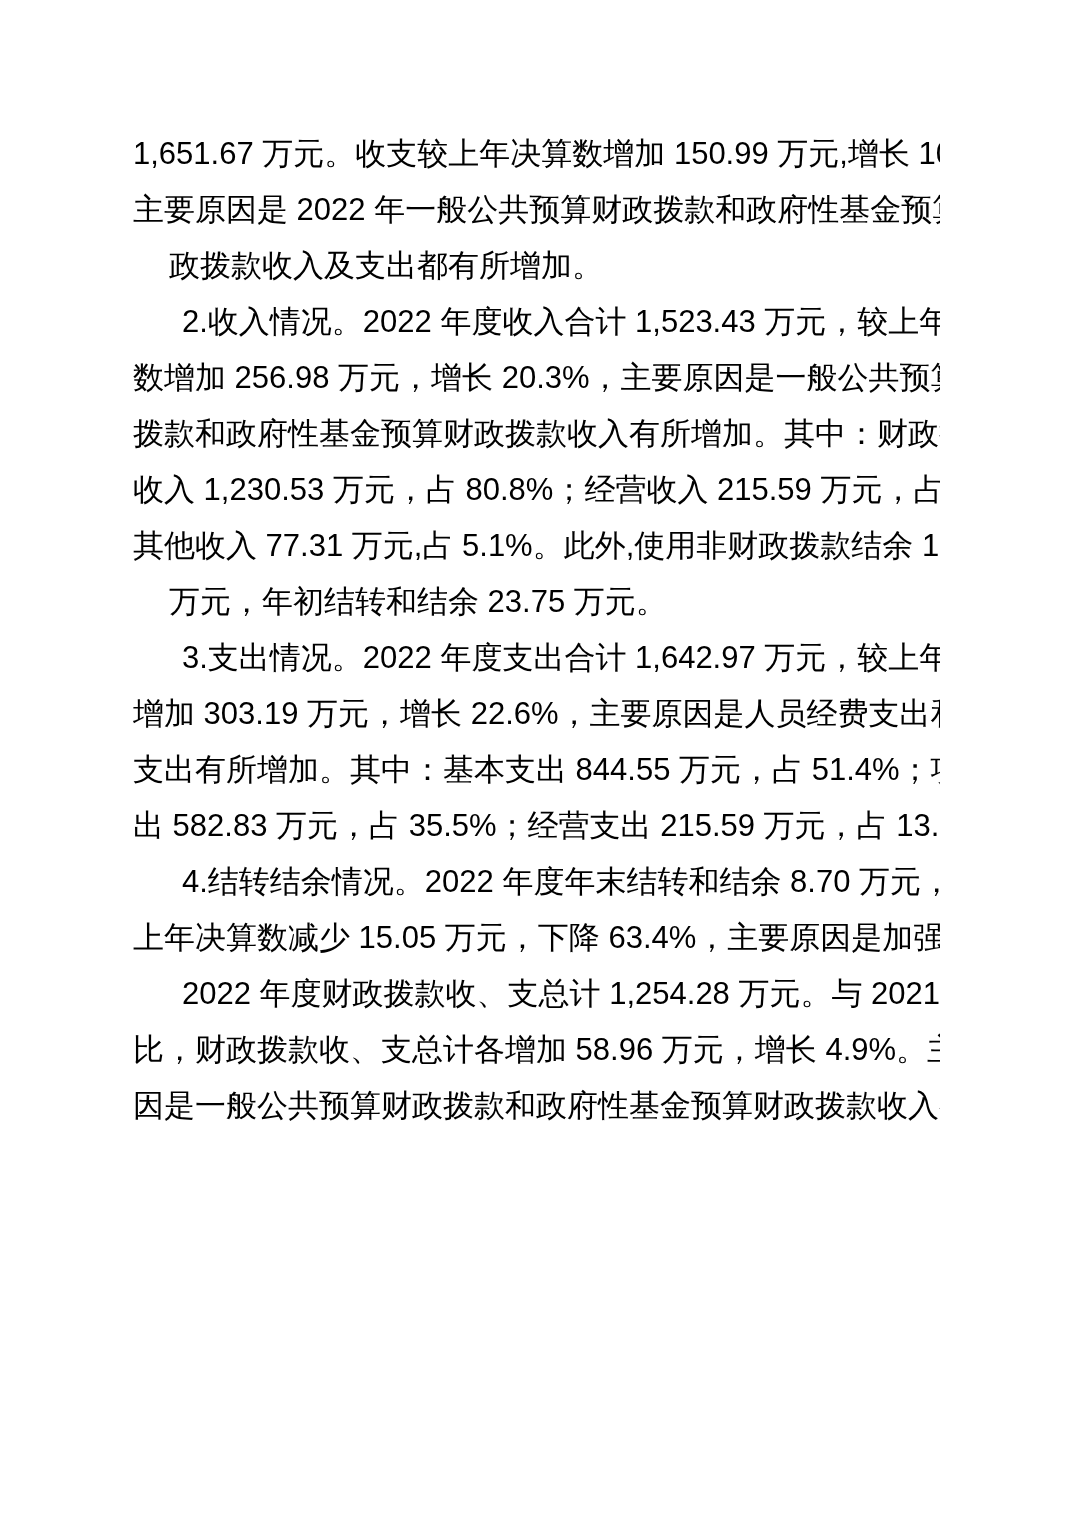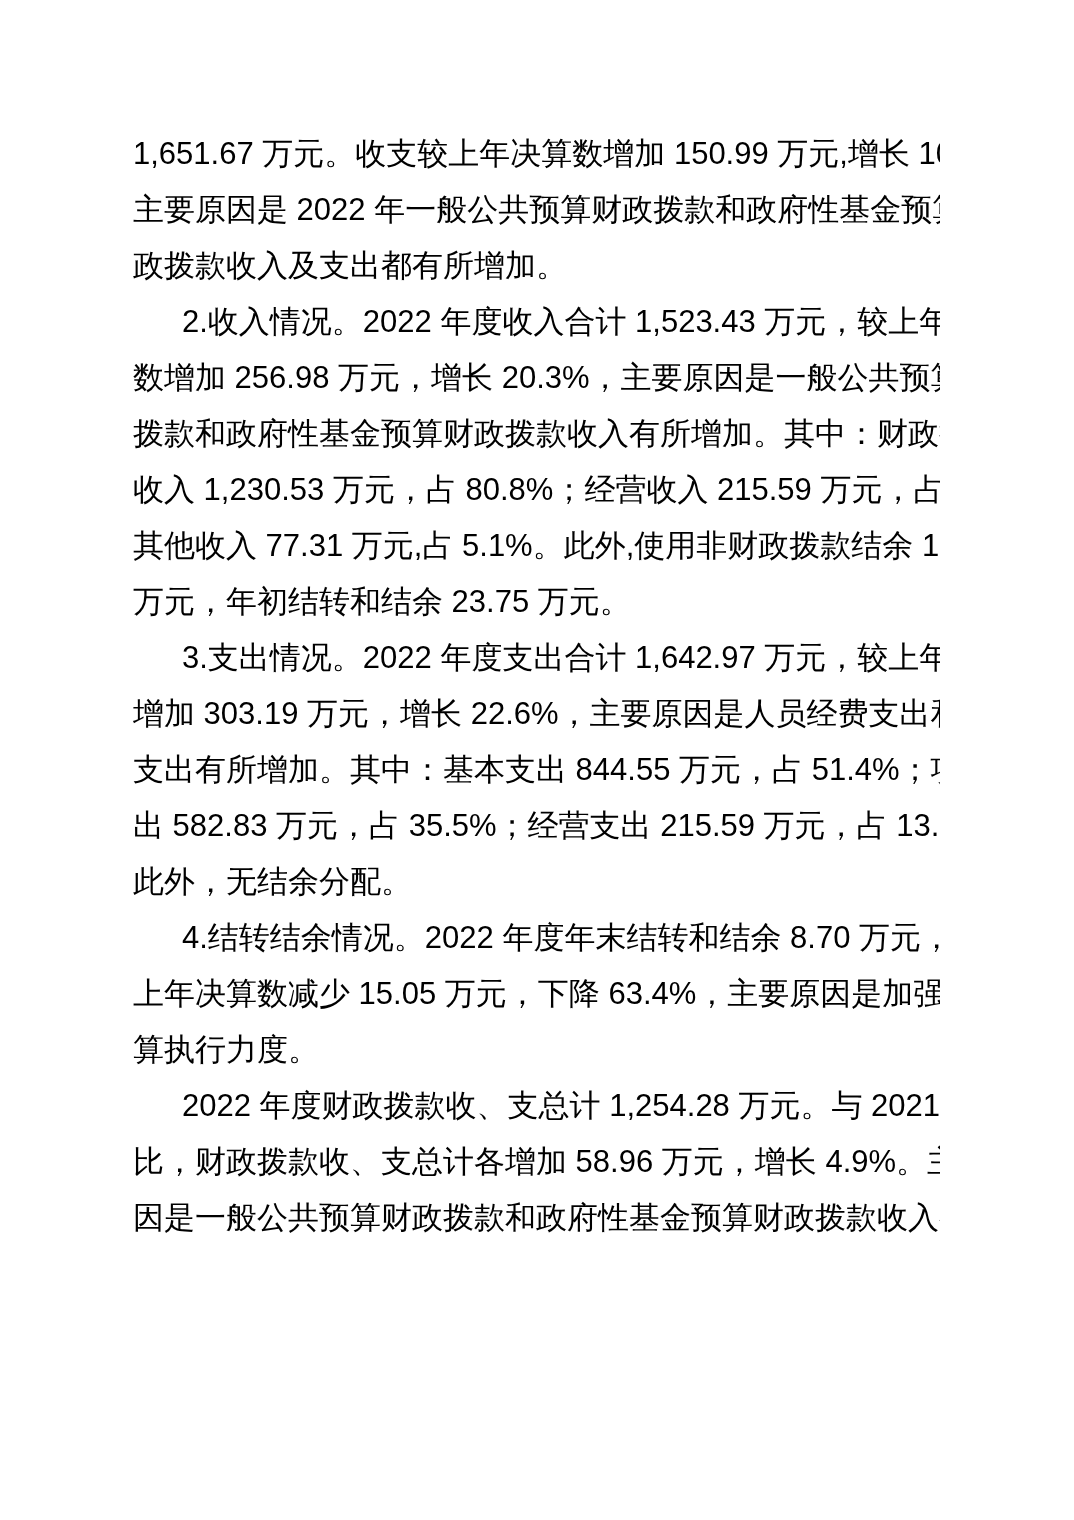--- a/index.html
+++ b/index.html
@@ -25,20 +25,21 @@
     text-align: justify;
     text-align-last: justify;
     white-space: nowrap;
     overflow: hidden;
   }
   .line.indent {
     padding-left: 49px;
   }
   .line.end {
     text-align-last: left;
+    margin-left: 36px;
   }
   .line.heading {
     font-weight: bold;
   }
 </style>
 </head>
 <body>
 
 <div class="page">
     <div class="line">1,651.67 万元。收支较上年决算数增加 150.99 万元,增长 10.1%，</div>
@@ -47,20 +48,18 @@
     <div class="line indent">2.收入情况。2022 年度收入合计 1,523.43 万元，较上年决算</div>
     <div class="line">数增加 256.98 万元，增长 20.3%，主要原因是一般公共预算财政</div>
     <div class="line">拨款和政府性基金预算财政拨款收入有所增加。其中：财政拨款</div>
     <div class="line">收入 1,230.53 万元，占 80.8%；经营收入 215.59 万元，占 14.2%；</div>
     <div class="line">其他收入 77.31 万元,占 5.1%。此外,使用非财政拨款结余 104.49</div>
     <div class="line end">万元，年初结转和结余 23.75 万元。</div>
     <div class="line indent">3.支出情况。2022 年度支出合计 1,642.97 万元，较上年决算</div>
     <div class="line">增加 303.19 万元，增长 22.6%，主要原因是人员经费支出和项目</div>
     <div class="line">支出有所增加。其中：基本支出 844.55 万元，占 51.4%；项目支</div>
     <div class="line">出 582.83 万元，占 35.5%；经营支出 215.59 万元，占 13.1%。</div>
-    <div class="line end">此外，无结余分配。</div>
     <div class="line indent">4.结转结余情况。2022 年度年末结转和结余 8.70 万元，较</div>
     <div class="line">上年决算数减少 15.05 万元，下降 63.4%，主要原因是加强了预</div>
-    <div class="line end">算执行力度。</div>
     <div class="line indent">2022 年度财政拨款收、支总计 1,254.28 万元。与 2021 年相</div>
     <div class="line">比，财政拨款收、支总计各增加 58.96 万元，增长 4.9%。主要原</div>
     <div class="line">因是一般公共预算财政拨款和政府性基金预算财政拨款收入都</div>
   </div>
 
 </body></html>

